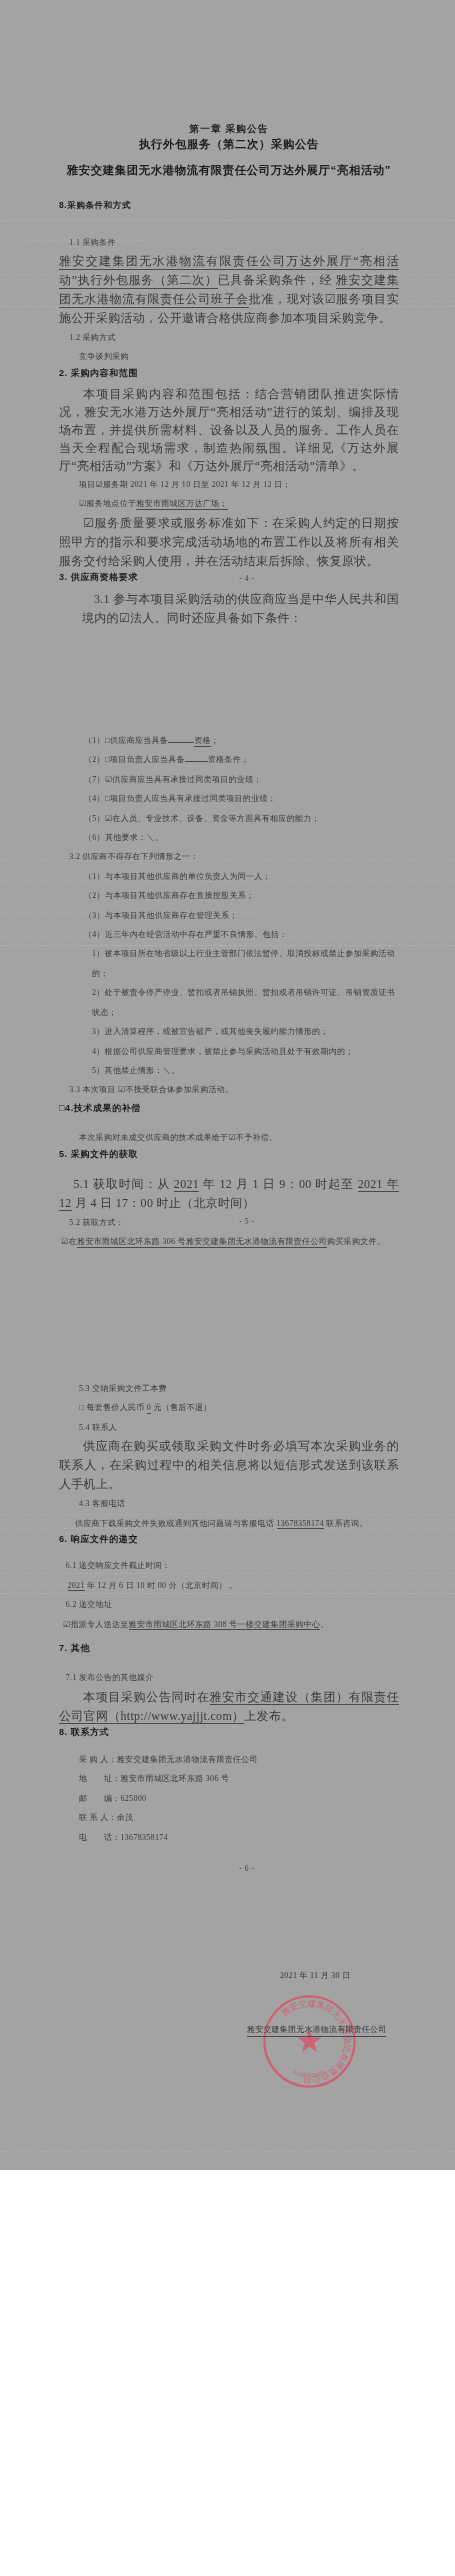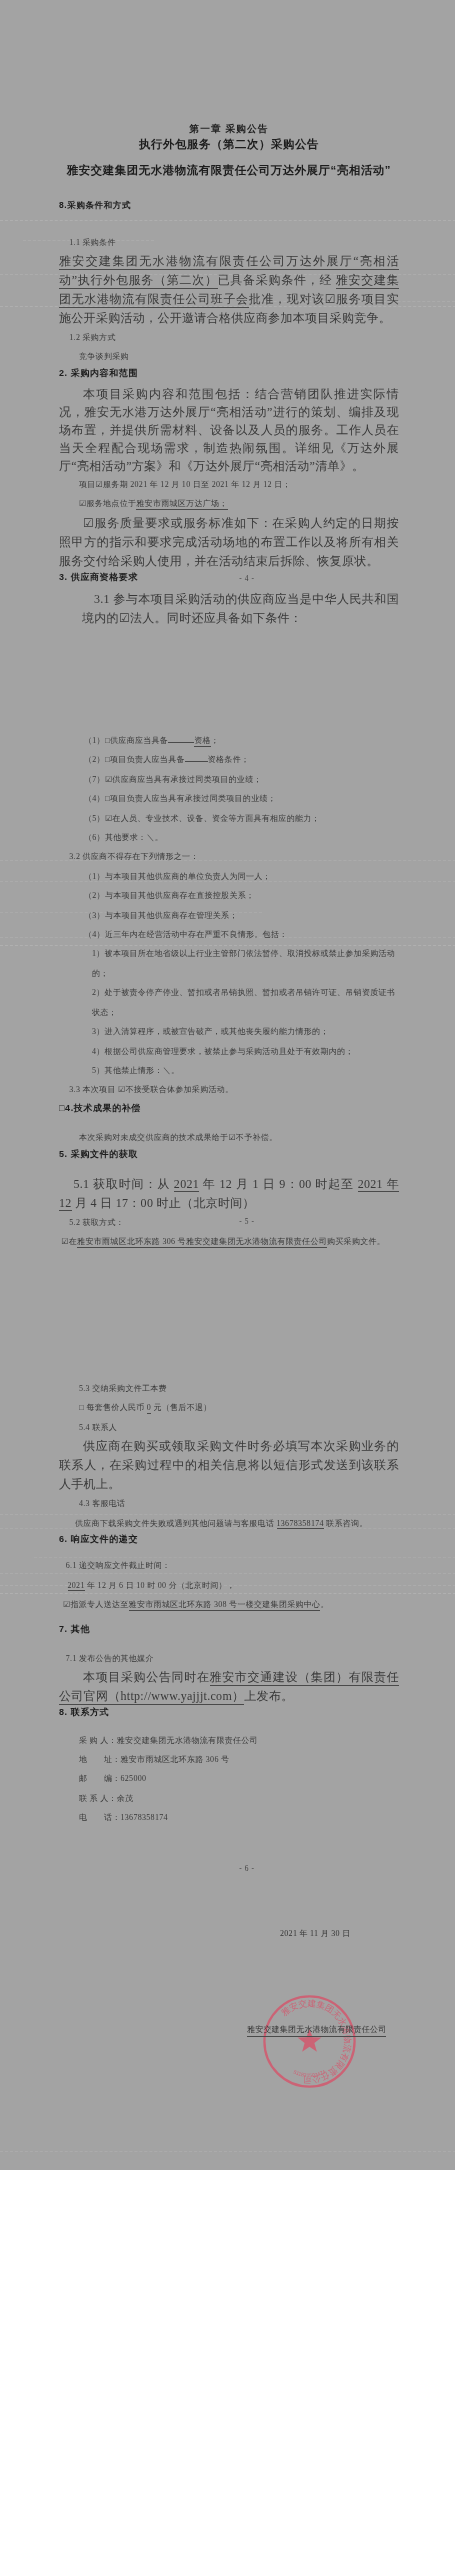--- a/index.html
+++ b/index.html
@@ -24,21 +24,21 @@
   .ml15{margin-left:8.5px;}.ml18{margin-left:10.3px;}.ml35{margin-left:20px;}
   .ml44{margin-left:25px;}.ml58{margin-left:33px;}
   .u{border-bottom:0.6px solid #4a4a4a;padding-bottom:0.6px;}
   .blank{display:inline-block;width:26px;height:6.8px;border-bottom:0.6px solid #4a4a4a;}
   .blank.narrow{width:23px;}
   .pnum{position:absolute;left:247px;transform:translateX(-50%);
     font-size:7.4px;line-height:9px;color:#3f3f3f;letter-spacing:0.6px;white-space:nowrap;}
   .art{position:absolute;height:0;border-top:0.6px dashed #b9b9b9;}
   .sign-company{position:absolute;left:247px;top:2024px;font-size:8px;letter-spacing:0.2px;
     color:#333;border-bottom:0.6px solid #4a4a4a;padding-bottom:0.6px;white-space:nowrap;z-index:3;}
-  .sign-date{position:absolute;left:280px;top:1928px;font-size:8px;letter-spacing:0.3px;
+  .sign-date{position:absolute;left:280px;top:1970px;font-size:8px;letter-spacing:0.3px;
     color:#333;white-space:nowrap;z-index:3;}
   .stamp{position:absolute;left:261px;top:1993px;width:97px;height:97px;z-index:2;opacity:0.82;}
 </style>
 </head>
 <body>
 
 <div class="page">
 
   <div class="art" style="top:220px;left:0;width:456px;opacity:.55"></div>
   <div class="art" style="top:240px;left:23px;width:131px;opacity:.4"></div>
@@ -118,20 +118,21 @@
     <div class="line ml35">5.3 交纳采购文件工本费</div>
     <div class="line ml35"><span>□ 每套售价人民币 </span><span class="u">0</span><span> 元（售后不退）</span></div>
     <div class="line ml35">5.4 联系人</div>
     <div class="para ind2">供应商在购买或领取采购文件时务必填写本次采购业务的联系人，在采购过程中的相关信息将以短信形式发送到该联系人手机上。</div>
     <div class="line ml35">4.3 客服电话</div>
     <div class="line ind2"><span>供应商下载采购文件失败或遇到其他问题请与客服电话 </span><span class="u">13678358174</span><span> 联系咨询。</span></div>
 
     <div class="h2">6. 响应文件的递交</div>
     <div class="line ml12" style="margin-top:10.8px">6.1 递交响应文件截止时间：</div>
     <div class="line ml15"><span class="u">2021</span><span> 年 12 月 6 日 10 时 00 分（北京时间），</span></div>
+    <div class="line ml12">6.2 递交地址</div>
     <div class="line ml7"><span>☑指派专人送达至</span><span class="u">雅安市雨城区北环东路 308 号一楼交建集团采购中心</span><span>。</span></div>
 
     <div class="h2" style="margin-top:8px">7. 其他</div>
     <div class="line ml12" style="margin-top:13.7px">7.1 发布公告的其他媒介</div>
     <div class="para ind2"><span>本项目采购公告同时在</span><span class="u">雅安市交通建设（集团）有限责任公司官网（http://www.yajjjt.com）</span><span>上发布。</span></div>
 
     <div class="h2">8. 联系方式</div>
     <div class="line ml35" style="margin-top:12px">采 购 人：雅安交建集团无水港物流有限责任公司</div>
     <div class="line ml35">地　　址：雅安市雨城区北环东路 306 号</div>
     <div class="line ml35">邮　　编：625000</div>

